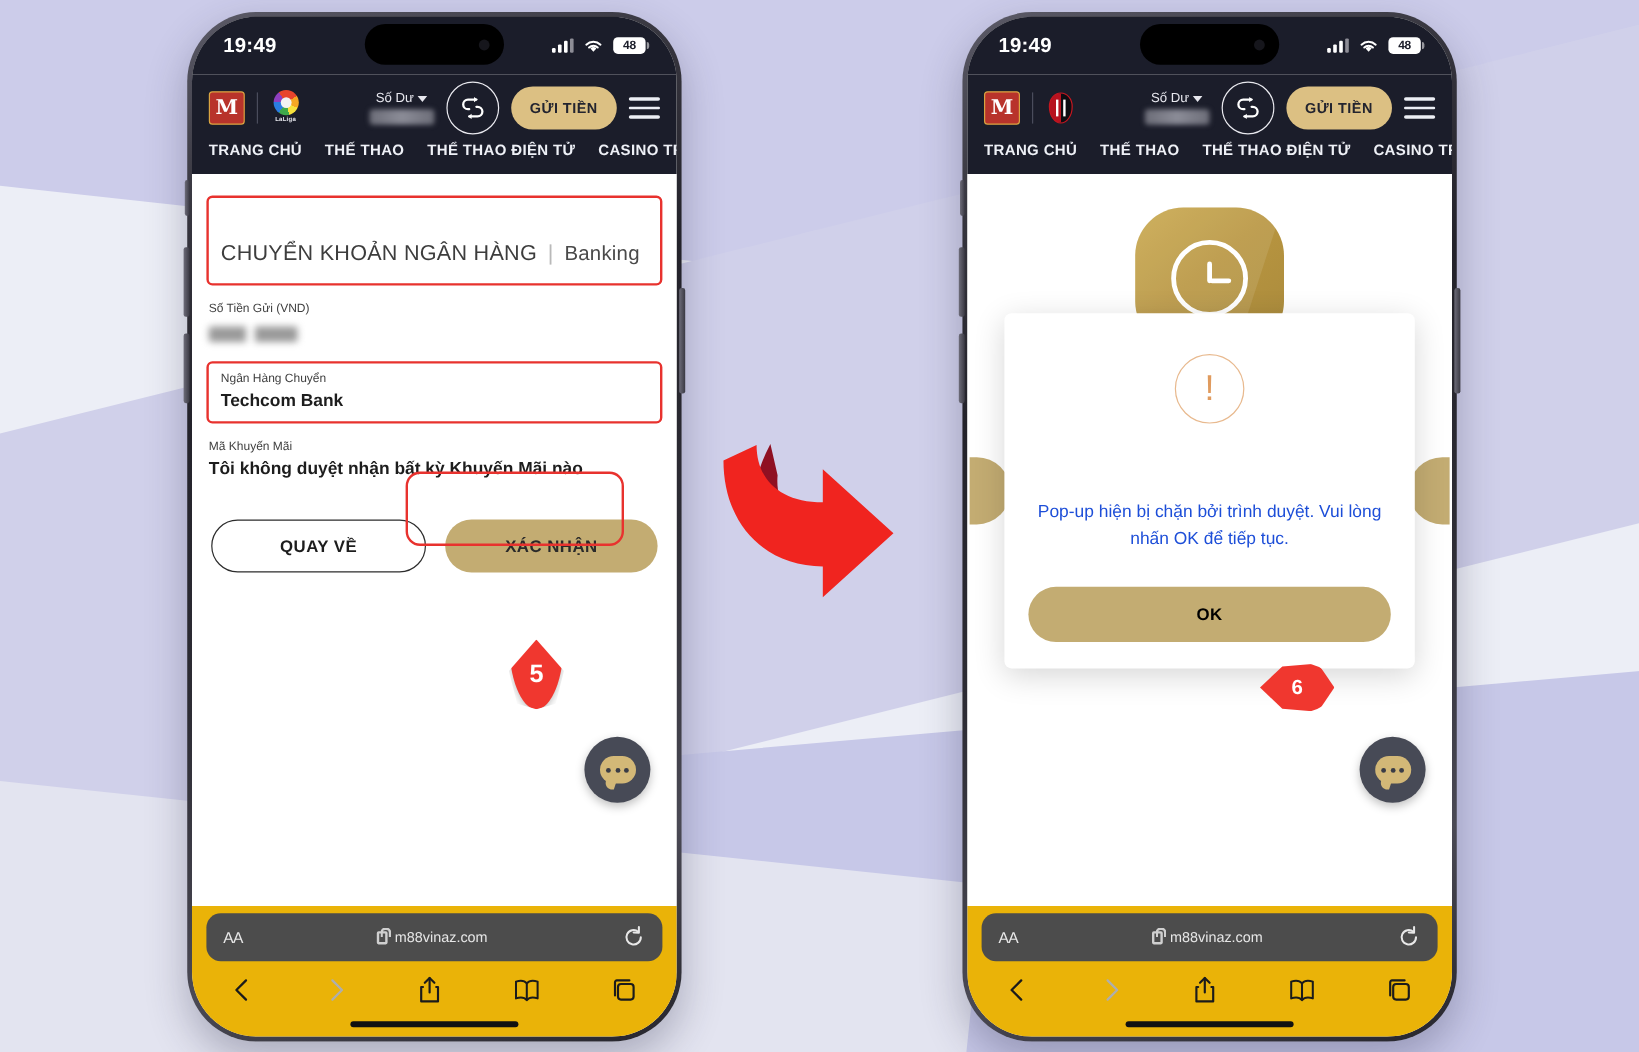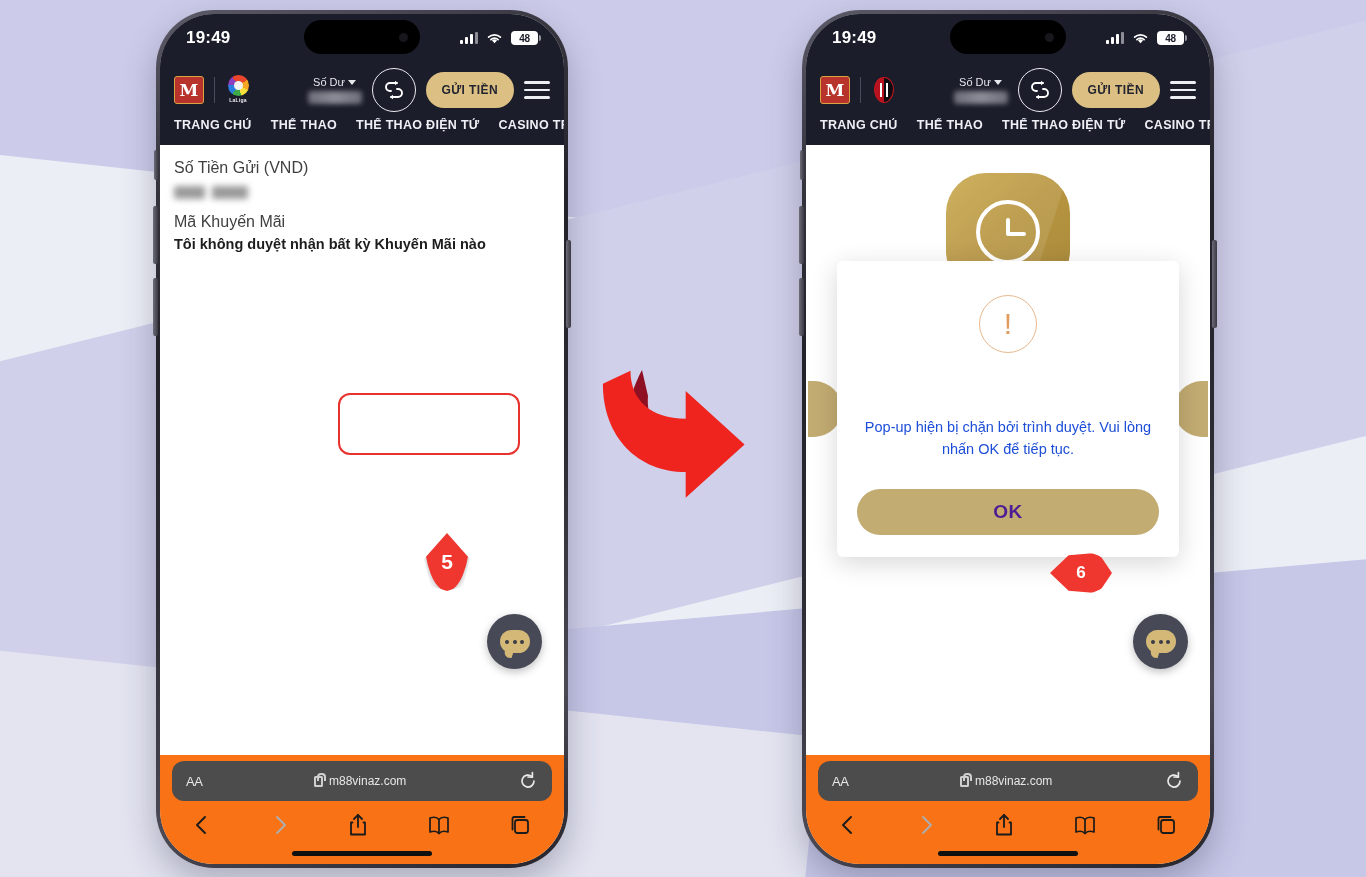--- a/index.html
+++ b/index.html
@@ -128,21 +128,21 @@
   }
 
   
   .page { flex:1; background:#fff; position:relative; overflow:hidden; padding:0 10px; }
   .sec-title {
     margin-top:24px; font-size:18px; color:#3d3d3d; letter-spacing:.2px;
     display:flex; align-items:baseline; gap:9px; padding:6px 4px 7px;
   }
   .sec-title .bar { color:#b9b9b9; font-weight:300; }
   .sec-title .en { font-size:17px; color:#4a4a4a; }
-  .fld-label { font-size:16px; color:#3f3f3f; margin-top:14px; padding-left:4px; }
+  .fld-label { font-size:10px; color:#3f3f3f; margin-top:14px; padding-left:4px; }
   .blurred {
     margin-top:9px; margin-left:4px; width:74px; height:13px; border-radius:2px;
     background:linear-gradient(90deg,#9a9a9a 0 42%, #ffffff 42% 52%, #9a9a9a 52% 100%);
     filter:blur(3px);
   }
   .fld-value { font-size:14.5px; font-weight:700; color:#1d1d1d; margin-top:5px; padding-left:4px; }
   .redbox { border:2.4px solid #e8322e; border-radius:5px; }
   .rb-title { margin:18px 2px 0; padding:6px 6px 7px; }
   .rb-bank  { margin:16px 2px 0; padding:7px 6px 9px; }
   .rb-confirm { position:absolute; border:2.8px solid #e8322e; border-radius:12px;
@@ -186,21 +186,21 @@
     border-radius:50%; background:#474a56; display:flex; align-items:center; justify-content:center;
     box-shadow:0 3px 8px rgba(0,0,0,.25);
   }
   .chat-bub { width:30px;height:23px;border-radius:12px; background:#d3b877; position:relative; }
   .chat-bub:after{content:"";position:absolute;left:4px;bottom:-5px;width:9px;height:9px;
     background:#d3b877; border-radius:0 0 0 8px; transform:skewX(-18deg);}
   .chat-dots{position:absolute;inset:0;display:flex;align-items:center;justify-content:center;gap:3.5px;}
   .chat-dots i{width:4px;height:4px;border-radius:50%;background:#3a3c46;display:block;}
 
   
-  .brow { flex:none; background:#f97316; padding:6px 12px 0; }
+  .brow { flex:none; background:#eab308; padding:6px 12px 0; }
   .urlbar {
     height:40px; background:#4c4c4c; border-radius:12px; display:flex;
     align-items:center; padding:0 14px; color:#e8e8e8;
   }
   .aa { font-size:13px; letter-spacing:-.5px; }
   .url-mid { flex:1; display:flex; align-items:center; justify-content:center; gap:6px; }
   .lock { width:9px;height:11px;border:2px solid #cfcfcf;border-radius:1.5px;position:relative;}
   .lock:before{content:"";position:absolute;left:1px;top:-5px;width:5px;height:6px;
     border:2px solid #cfcfcf;border-bottom:none;border-radius:4px 4px 0 0;}
   .url-txt { font-size:12px; color:#e6e6e6; }
@@ -238,21 +238,21 @@
     width:58px; height:58px; border-radius:50%; border:1.6px solid #e8b98e;
     margin:8px auto 0; display:flex; align-items:center; justify-content:center;
     color:#e09b5e; font-size:30px; font-weight:300; line-height:1;
   }
   .dlg-msg {
     margin-top:64px; text-align:center; font-size:14.5px; color:#1d4ed8; line-height:1.5;
   }
   .dlg-ok {
     margin-top:28px; height:46px; border-radius:26px; background:#c3ac72;
     display:flex; align-items:center; justify-content:center;
-    color:#4c1d95; font-size:19px; font-weight:700; letter-spacing:.5px; position:relative;
+    color:#000000; font-size:14px; font-weight:700; letter-spacing:.5px; position:relative;
   }
 
   
   .arrow-wrap { position:absolute; left:596px; top:352px; width:180px; height:180px; }
 </style>
 </head>
 <body>
 
 <div class="bg">
   <div class="band-a"></div>
@@ -324,28 +324,43 @@
         </div>
         <div class="nav-row">
           <span>TRANG CHỦ</span>
           <span>THẾ THAO</span>
           <span>THỂ THAO ĐIỆN TỬ</span>
           <span>CASINO TRỰC T</span>
         </div>
       </div>
 
       <div class="page">
+        <div class="redbox rb-title">
+          <div class="sec-title">
+            <span>CHUYỂN KHOẢN NGÂN HÀNG</span>
+            <span class="bar">|</span>
+            <span class="en">Banking</span>
+          </div>
+        </div>
 
         <div class="fld-label">Số Tiền Gửi (VND)</div>
         <div class="blurred"></div>
 
+        <div class="redbox rb-bank">
+          <div class="fld-label" style="margin-top:0">Ngân Hàng Chuyển</div>
+          <div class="fld-value">Techcom Bank</div>
+        </div>
 
         <div class="fld-label">Mã Khuyến Mãi</div>
         <div class="fld-value">Tôi không duyệt nhận bất kỳ Khuyến Mãi nào</div>
 
+        <div class="btn-row">
+          <div class="btn-back">QUAY VỀ</div>
+          <div class="btn-confirm">XÁC NHẬN</div>
+        </div>
         <div class="rb-confirm"></div>
 
         <div class="chat-fab">
           <div class="chat-bub">
             <div class="chat-dots">
                 <i></i>
                 <i></i>
                 <i></i>
               </div>
           </div>

